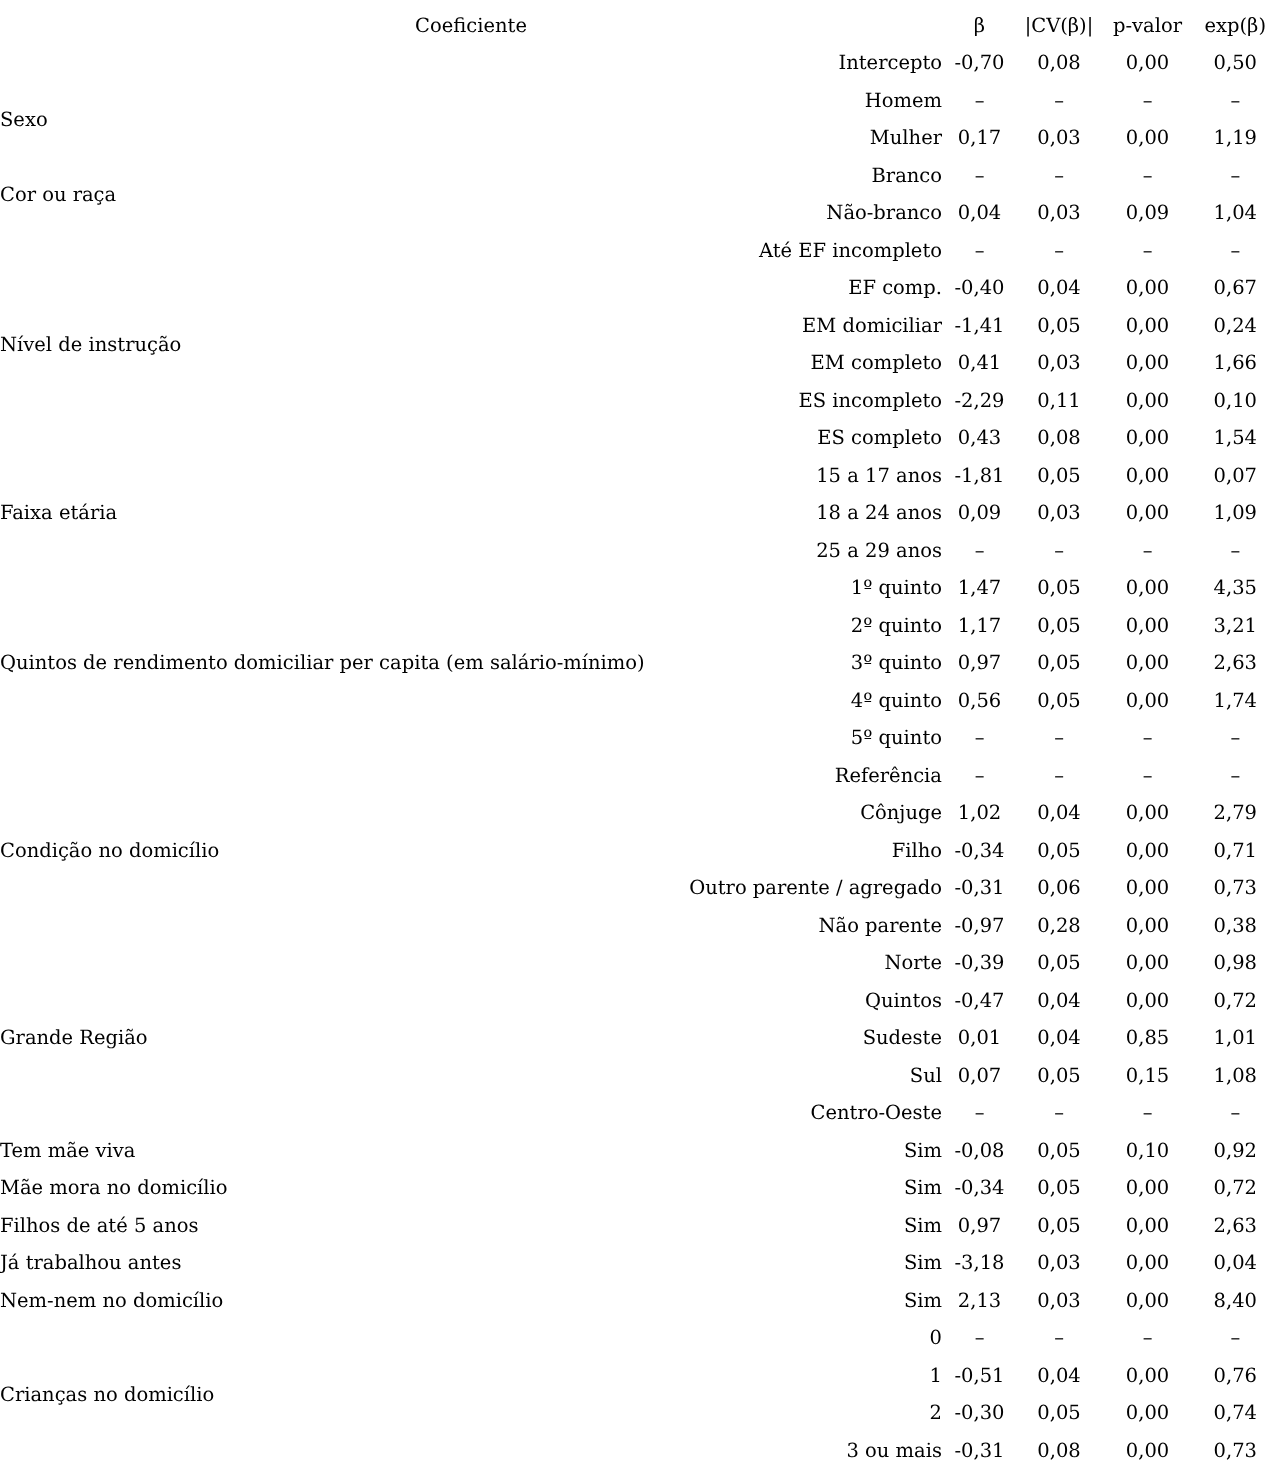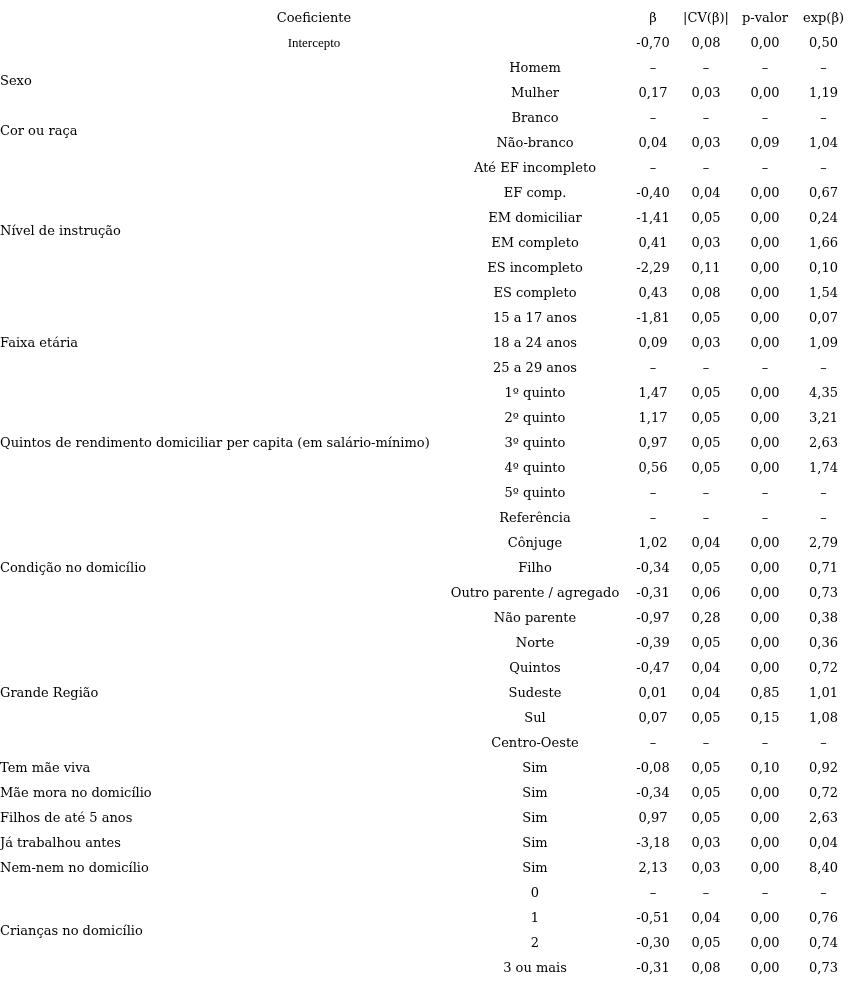--- a/index.html
+++ b/index.html
@@ -38,29 +38,28 @@
     text-align: center;
     font-weight: bold;
   }
   td.group-cell {
     text-align: left;
     padding-left: 8px;
     vertical-align: middle;
     margin-left: 28px;
   }
   td.level-cell {
-    text-align: center;
+    text-align: right;
     padding-left: 8px;
   }
   td.num-cell {
     text-align: center;
   }
   td.intercept-cell {
-    text-align: center;
-    font-family: Liberation Serif, serif;
+    text-align: right;
   }
 </style>
 </head>
 <body>
 
 <div class="page">
   <table class="coef-table">
     <colgroup>
       <col style="width:442px">
       <col style="width:186px">
@@ -252,21 +251,21 @@
           <td class="num-cell">0,28</td>
           <td class="num-cell">0,00</td>
           <td class="num-cell">0,38</td>
         </tr>
         <tr>
           <td class="group-cell" rowspan="5">Grande Região</td>
           <td class="level-cell">Norte</td>
           <td class="num-cell">-0,39</td>
           <td class="num-cell">0,05</td>
           <td class="num-cell">0,00</td>
-          <td class="num-cell">0,36</td>
+          <td class="num-cell">0,98</td>
         </tr>
         <tr>
           <td class="level-cell">Quintos</td>
           <td class="num-cell">-0,47</td>
           <td class="num-cell">0,04</td>
           <td class="num-cell">0,00</td>
           <td class="num-cell">0,72</td>
         </tr>
         <tr>
           <td class="level-cell">Sudeste</td>

